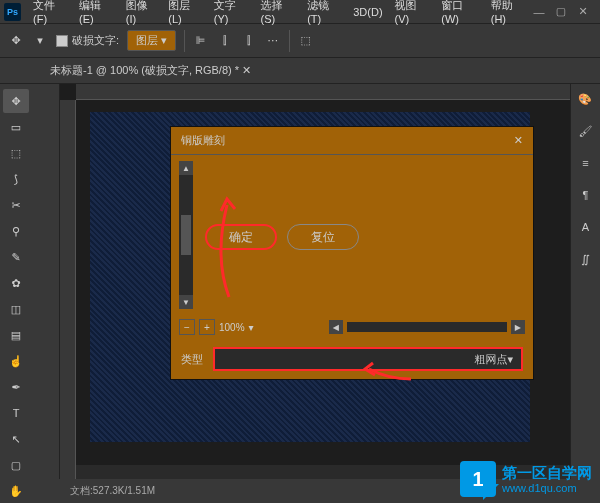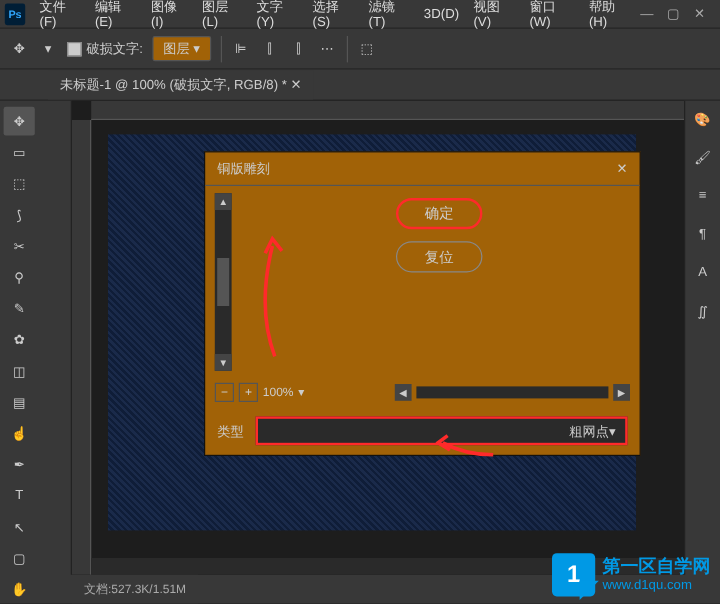--- a/index.html
+++ b/index.html
@@ -29,21 +29,21 @@
 .panel-ic{width:18px;height:18px;color:#ccc;display:flex;align-items:center;justify-content:center}
 .dialog-overlay{position:absolute;top:126px;left:170px;width:364px;background:#a16207;border:1px solid #111;z-index:50}
 .dlg-title{height:28px;display:flex;align-items:center;padding:0 10px;border-bottom:1px solid #555;justify-content:space-between}
 .dlg-body{display:flex;padding:6px}
 .preview-box{width:240px;height:216px;background:repeating-conic-gradient(#ddd 0 25%,#fff 0 50%) 0 0/16px 16px;border:1px solid #222;position:relative;overflow:hidden}
 .preview-text{position:absolute;top:50%;left:48%;transform:translate(-50%,-50%);font-size:80px;font-weight:900;color:#e8d89c;white-space:nowrap;text-shadow:0 0 2px #3a3a2a;filter:contrast(1.1)}
 .preview-text::after{content:"";position:absolute;inset:0;background:radial-gradient(circle at 20% 30%,transparent 3px,rgba(0,0,0,.3) 3px 4px,transparent 4px),radial-gradient(circle at 70% 60%,transparent 2px,rgba(0,0,0,.3) 2px 3px,transparent 3px)}
 .scroll-v{width:14px;background:#2a2a2a;display:flex;flex-direction:column;justify-content:space-between;margin-left:2px}
 .scr-btn{height:14px;background:#444;display:flex;align-items:center;justify-content:center;font-size:8px}
 .scr-thumb{height:40px;background:#555;margin:40px 2px}
-.btn-col{flex:1;padding:4px 0 0 12px;display:flex;flex-direction:column;gap:10px;align-items:center;position:relative}
+.btn-col{flex:1;padding:4px 0 0 12px;display:flex;flex-direction:row;gap:10px;align-items:center;position:relative}
 .dlg-btn{width:72px;height:26px;border:1px solid #888;border-radius:13px;display:flex;align-items:center;justify-content:center;cursor:pointer;font-size:12px}
 .dlg-btn.primary{border:2px solid #ff2a2a}
 .red-arrow{position:absolute;top:36px;left:16px;width:30px;height:100px}
 .red-arrow svg{overflow:visible}
 .zoom-row{display:flex;align-items:center;gap:4px;padding:4px 8px;font-size:10px}
 .zoom-btn{width:16px;height:16px;border:1px solid #555;display:flex;align-items:center;justify-content:center}
 .type-row{display:flex;align-items:center;padding:8px 10px;gap:10px;position:relative}
 .type-select{flex:1;height:24px;background:#2a2a2a;border:2px solid #ff2a2a;display:flex;align-items:center;padding:0 8px;justify-content:flex-end}
 .red-arrow2{position:absolute;right:120px;bottom:-2px;width:50px;height:20px}
 .status{position:absolute;bottom:0;left:60px;height:24px;display:flex;align-items:center;padding:0 10px;font-size:10px;color:#aaa;background:#383838}

